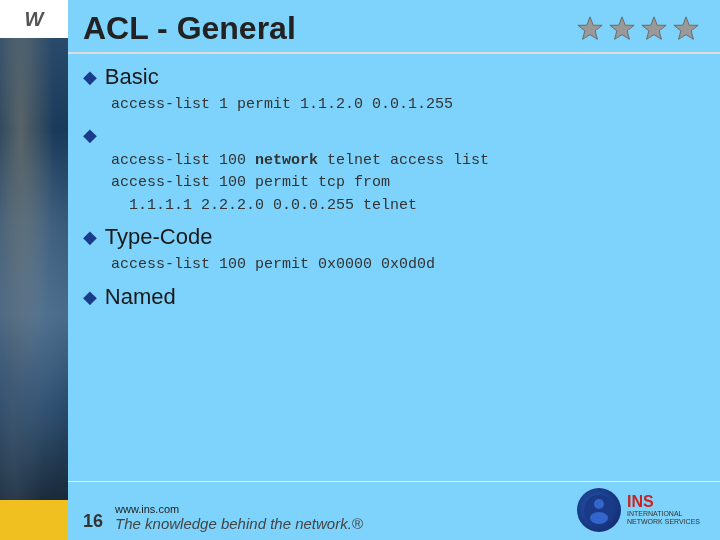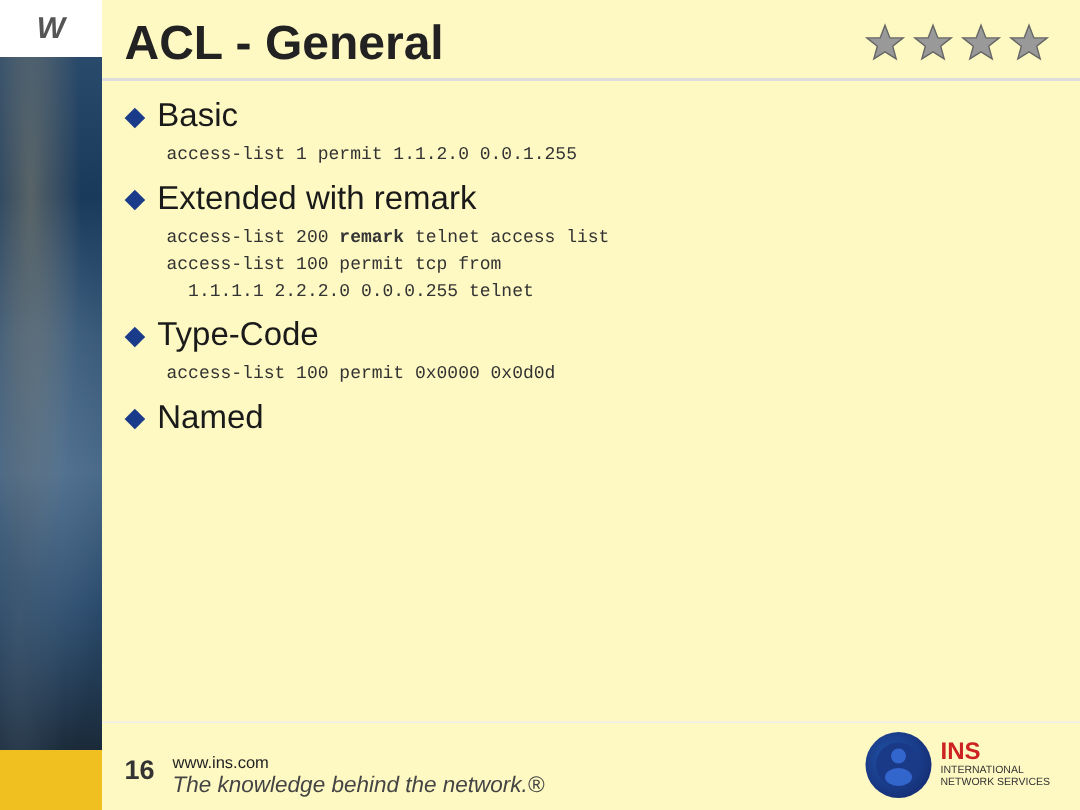--- a/index.html
+++ b/index.html
@@ -56,21 +56,21 @@
     .sidebar-bottom {
       background: #f0c020;
       height: 40px;
     }
 
     .main-content {
       flex: 1;
       display: flex;
       flex-direction: column;
       height: 540px;
-      background: #fef9c3;
+      background: #7dd3fc;
     }
 
     .main-header {
       display: flex;
       align-items: center;
       justify-content: space-between;
       padding: 10px 20px 5px 15px;
       border-bottom: 2px solid #ddd;
     }
 
@@ -115,41 +115,41 @@
     }
 
     .section-title {
       font-size: 22px;
       font-weight: normal;
       color: #1a1a1a;
     }
 
     .code-block {
       font-family: 'Courier New', Courier, monospace;
-      font-size: 12px;
+      font-size: 15px;
       color: #333;
       padding-left: 28px;
       line-height: 1.5;
     }
 
     .code-block .bold {
       font-weight: bold;
     }
 
     .footer-area {
       padding: 6px 20px 8px 15px;
       display: flex;
       align-items: flex-end;
       justify-content: space-between;
       border-top: 1px solid #eee;
     }
 
     .footer-left {
       display: flex;
-      align-items: flex-start;
+      align-items: flex-end;
       gap: 12px;
     }
 
     .page-number {
       font-size: 18px;
       font-weight: bold;
       color: #333;
     }
 
     .footer-text-block {
@@ -249,25 +249,24 @@
         <span class="section-title">Basic</span>
       </div>
       <div class="code-block">
         <span>access-list 1 permit 1.1.2.0 0.0.1.255</span>
       </div>
     </div>
 
     <div class="section section-small">
       <div class="section-header">
         <span class="bullet">◆</span>
-        <span class="section-title">Extended with remark</span>
       </div>
       <div class="code-block">
         <div>
-          <span>access-list 200 </span><span class="bold">remark</span><span> telnet access list</span>
+          <span>access-list 100 </span><span class="bold">network</span><span> telnet access list</span>
         </div>
         <div>access-list 100 permit tcp from</div>
         <div>&nbsp;&nbsp;1.1.1.1 2.2.2.0 0.0.0.255 telnet</div>
       </div>
     </div>
 
     <div class="section section-small">
       <div class="section-header">
         <span class="bullet">◆</span>
         <span class="section-title">Type-Code</span>

